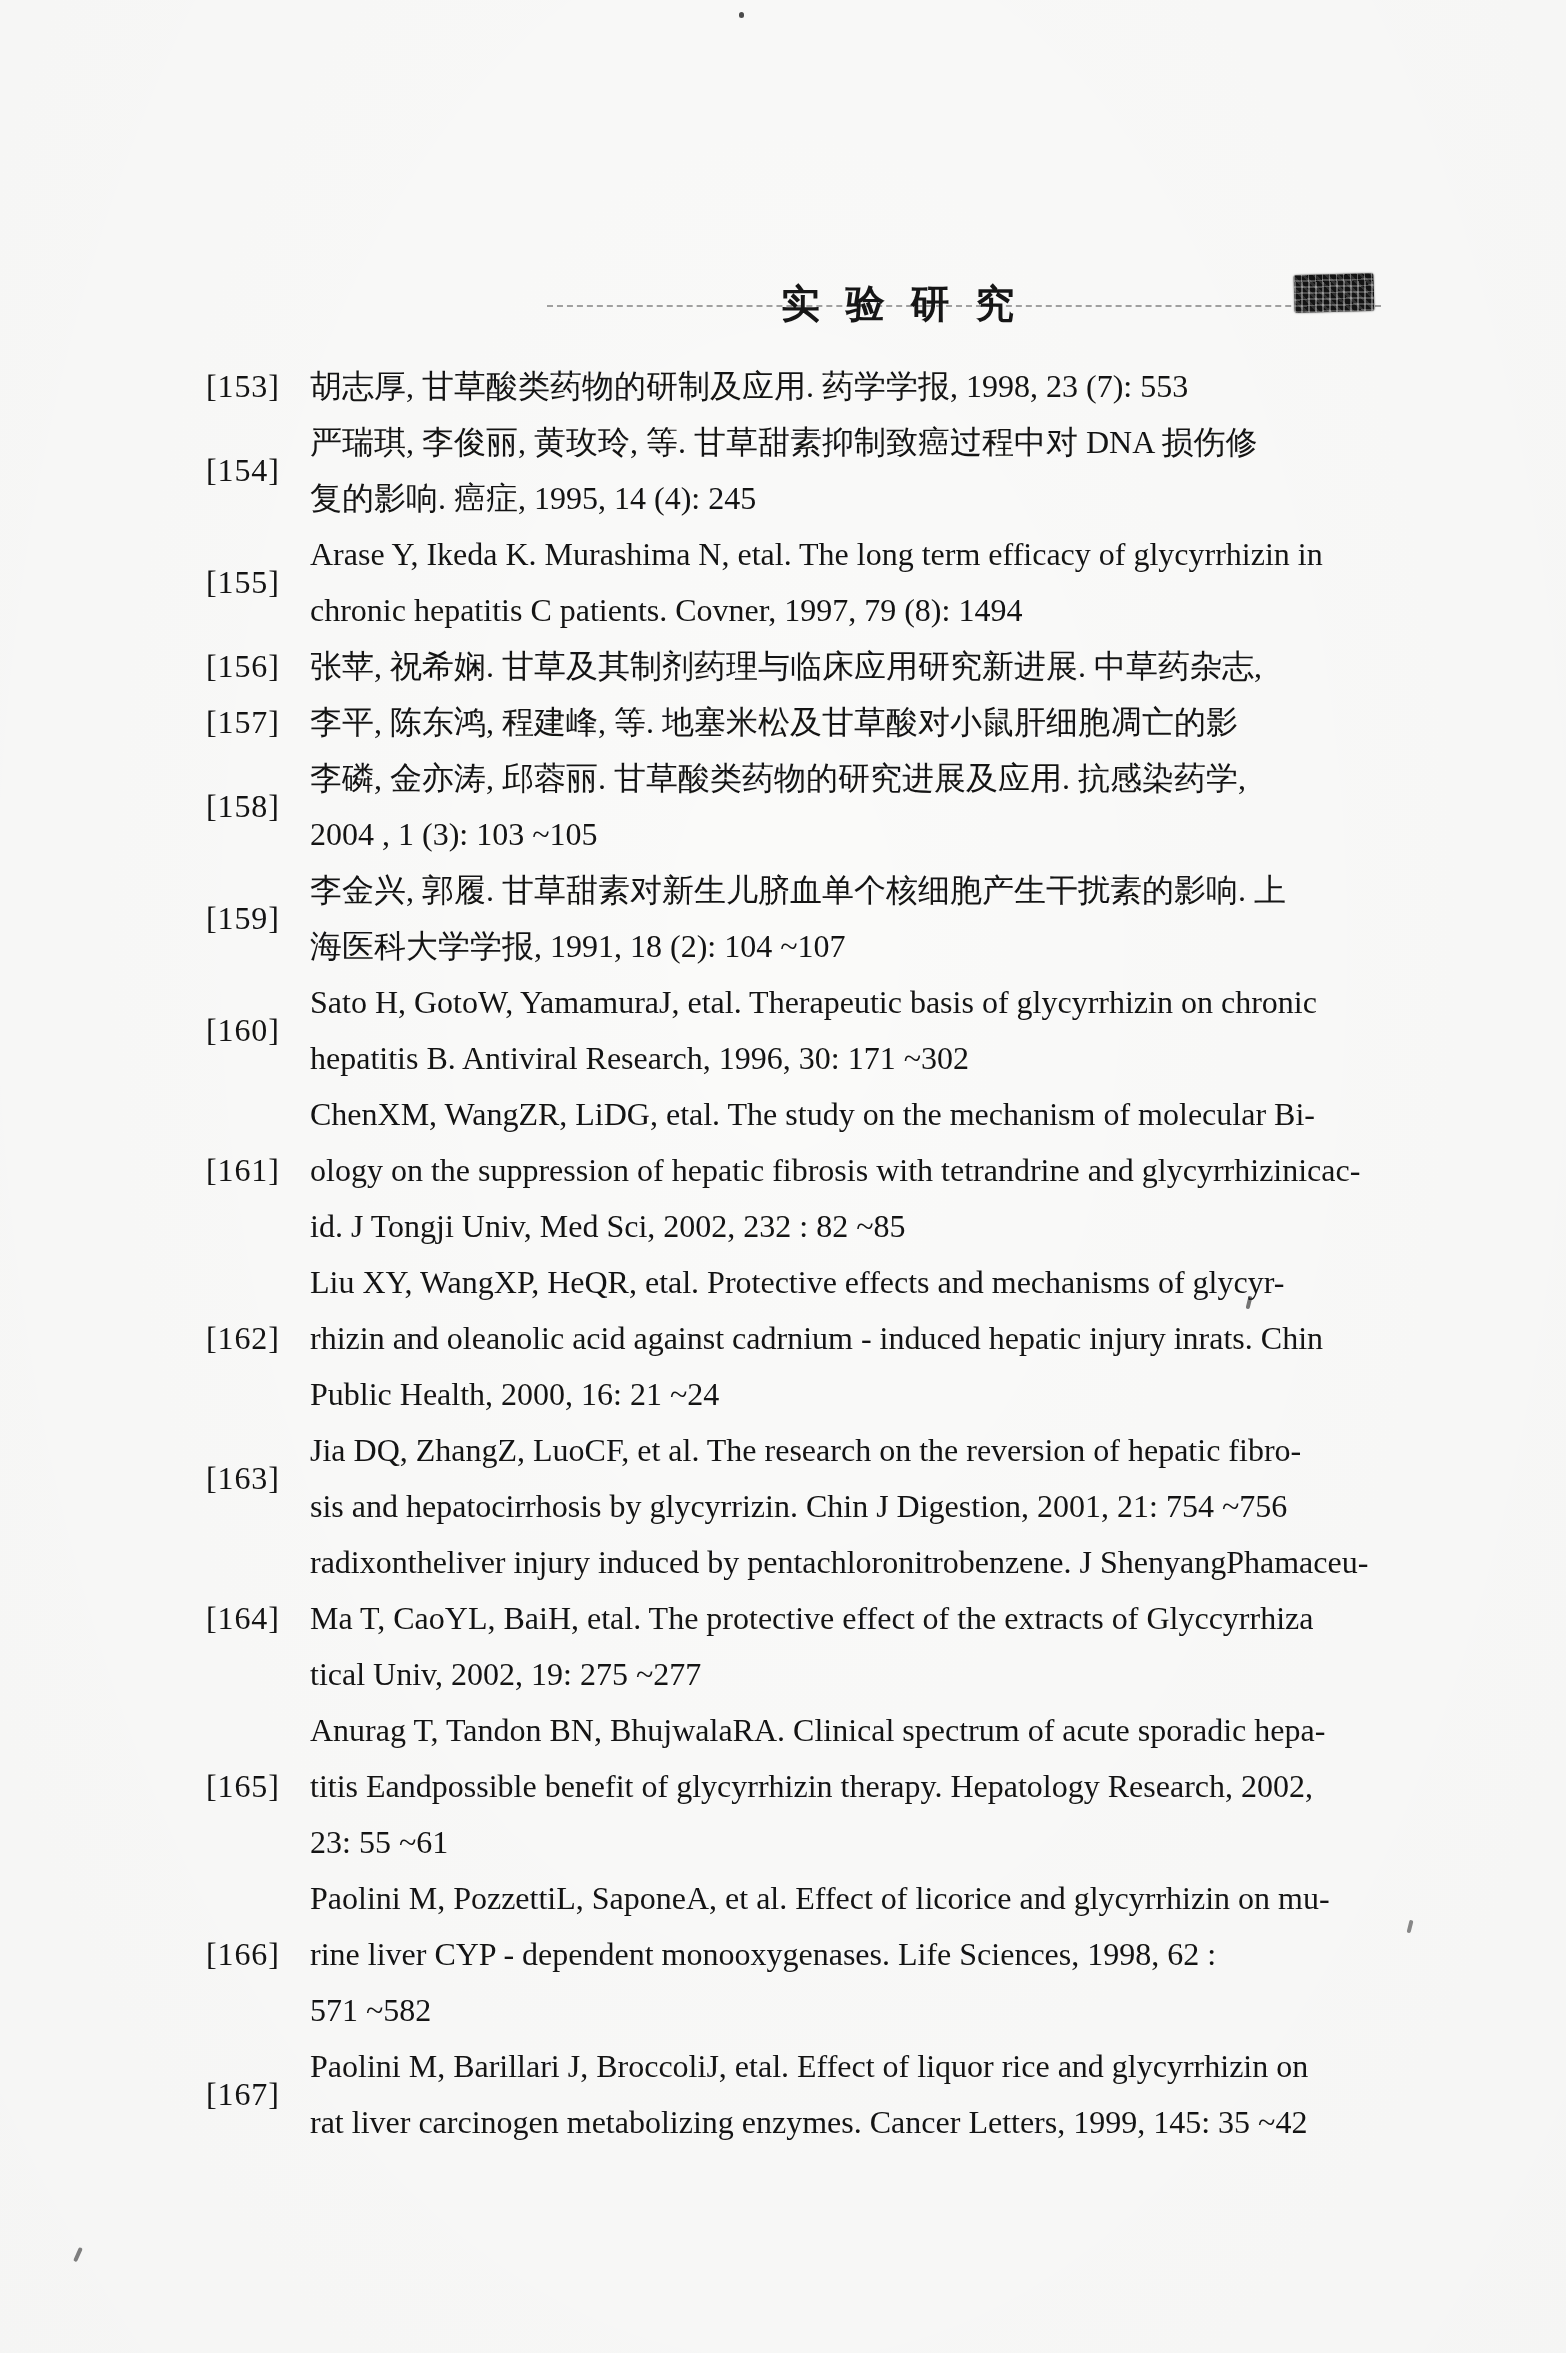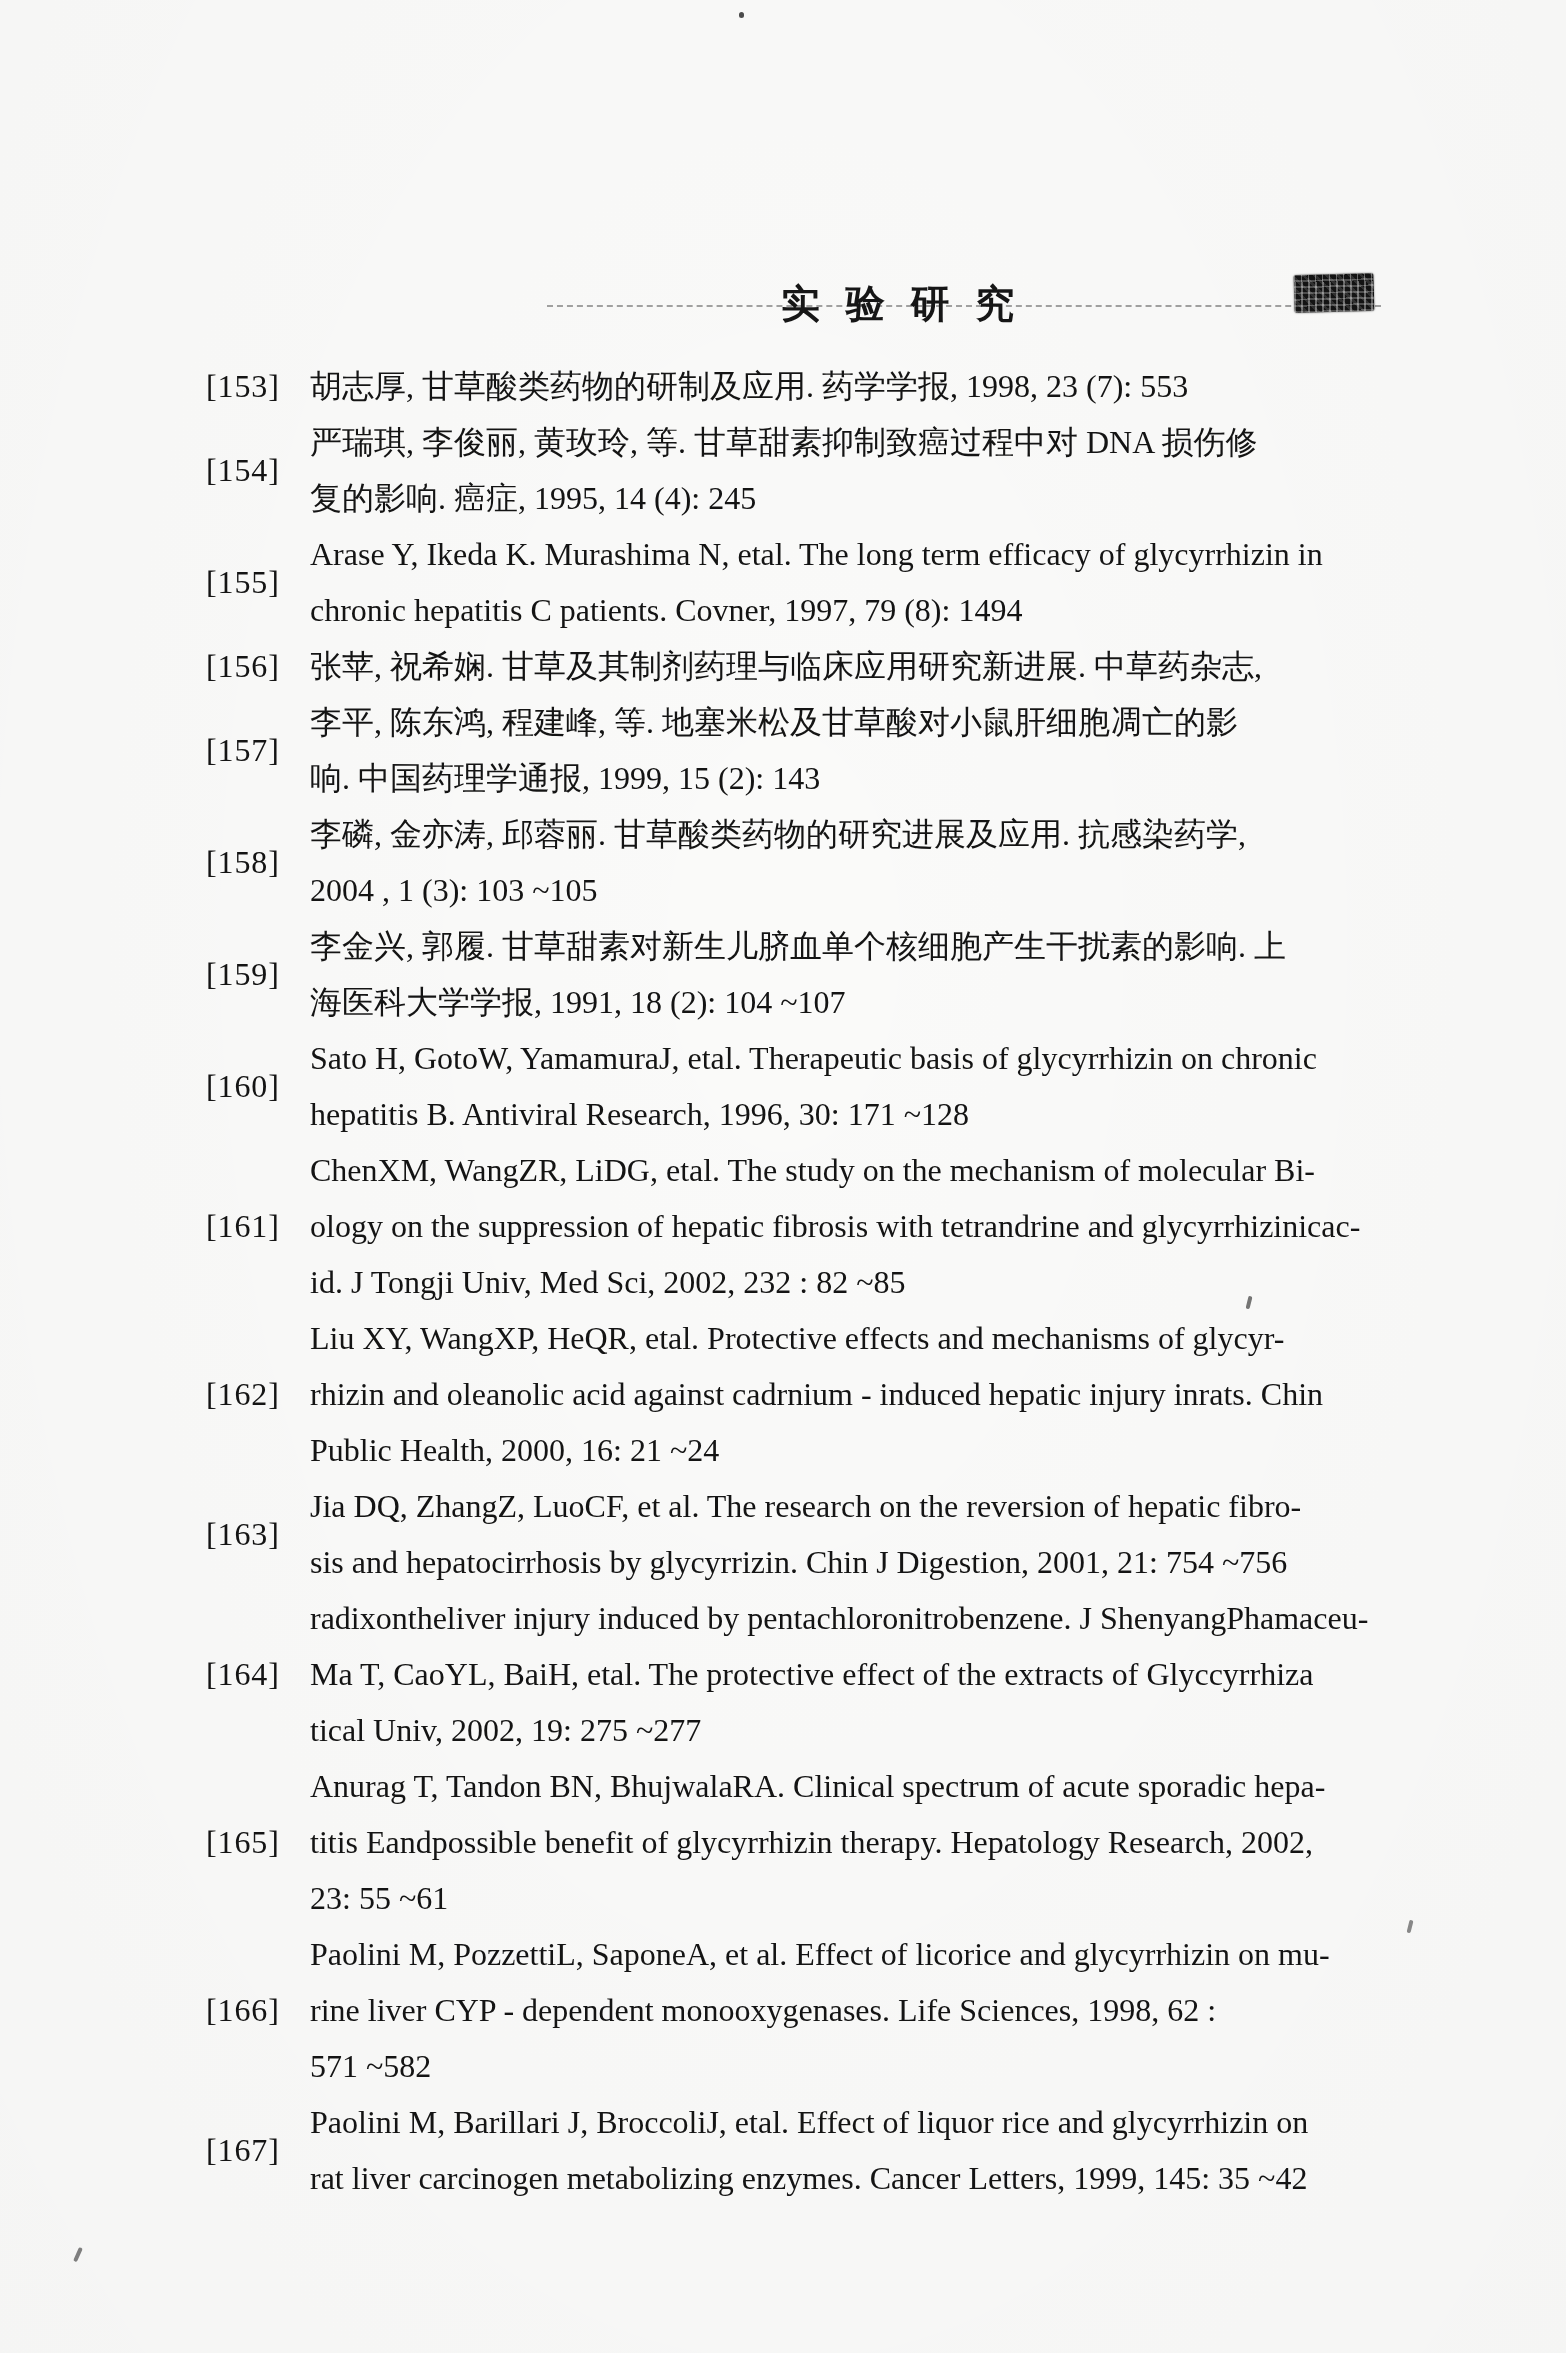--- a/index.html
+++ b/index.html
@@ -97,21 +97,20 @@
         <span class="ref-label">[156]</span>
         <span class="ref-body">
           <div class="ref-line">张苹, 祝希娴. 甘草及其制剂药理与临床应用研究新进展. 中草药杂志,</div>
         </span>
       </div>
 
       <div class="ref">
         <span class="ref-label">[157]</span>
         <span class="ref-body">
           <div class="ref-line">李平, 陈东鸿, 程建峰, 等. 地塞米松及甘草酸对小鼠肝细胞凋亡的影</div>
-          <div class="ref-line">响. 中国药理学通报, 1999, 15 (2): 143</div>
         </span>
       </div>
 
       <div class="ref">
         <span class="ref-label">[158]</span>
         <span class="ref-body">
           <div class="ref-line">李磷, 金亦涛, 邱蓉丽. 甘草酸类药物的研究进展及应用. 抗感染药学,</div>
           <div class="ref-line">2004 , 1 (3): 103 ~105</div>
         </span>
       </div>
@@ -121,21 +120,21 @@
         <span class="ref-body">
           <div class="ref-line">李金兴, 郭履. 甘草甜素对新生儿脐血单个核细胞产生干扰素的影响. 上</div>
           <div class="ref-line">海医科大学学报, 1991, 18 (2): 104 ~107</div>
         </span>
       </div>
 
       <div class="ref">
         <span class="ref-label">[160]</span>
         <span class="ref-body">
           <div class="ref-line">Sato H, GotoW, YamamuraJ, etal. Therapeutic basis of glycyrrhizin on chronic</div>
-          <div class="ref-line">hepatitis B. Antiviral Research, 1996, 30: 171 ~128</div>
+          <div class="ref-line">hepatitis B. Antiviral Research, 1996, 30: 171 ~302</div>
         </span>
       </div>
 
       <div class="ref">
         <span class="ref-label">[161]</span>
         <span class="ref-body">
           <div class="ref-line">ChenXM, WangZR, LiDG, etal. The study on the mechanism of molecular Bi-</div>
           <div class="ref-line">ology on the suppression of hepatic fibrosis with tetrandrine and glycyrrhizinicac-</div>
           <div class="ref-line">id. J Tongji Univ, Med Sci, 2002, 232 : 82 ~85</div>
         </span>

